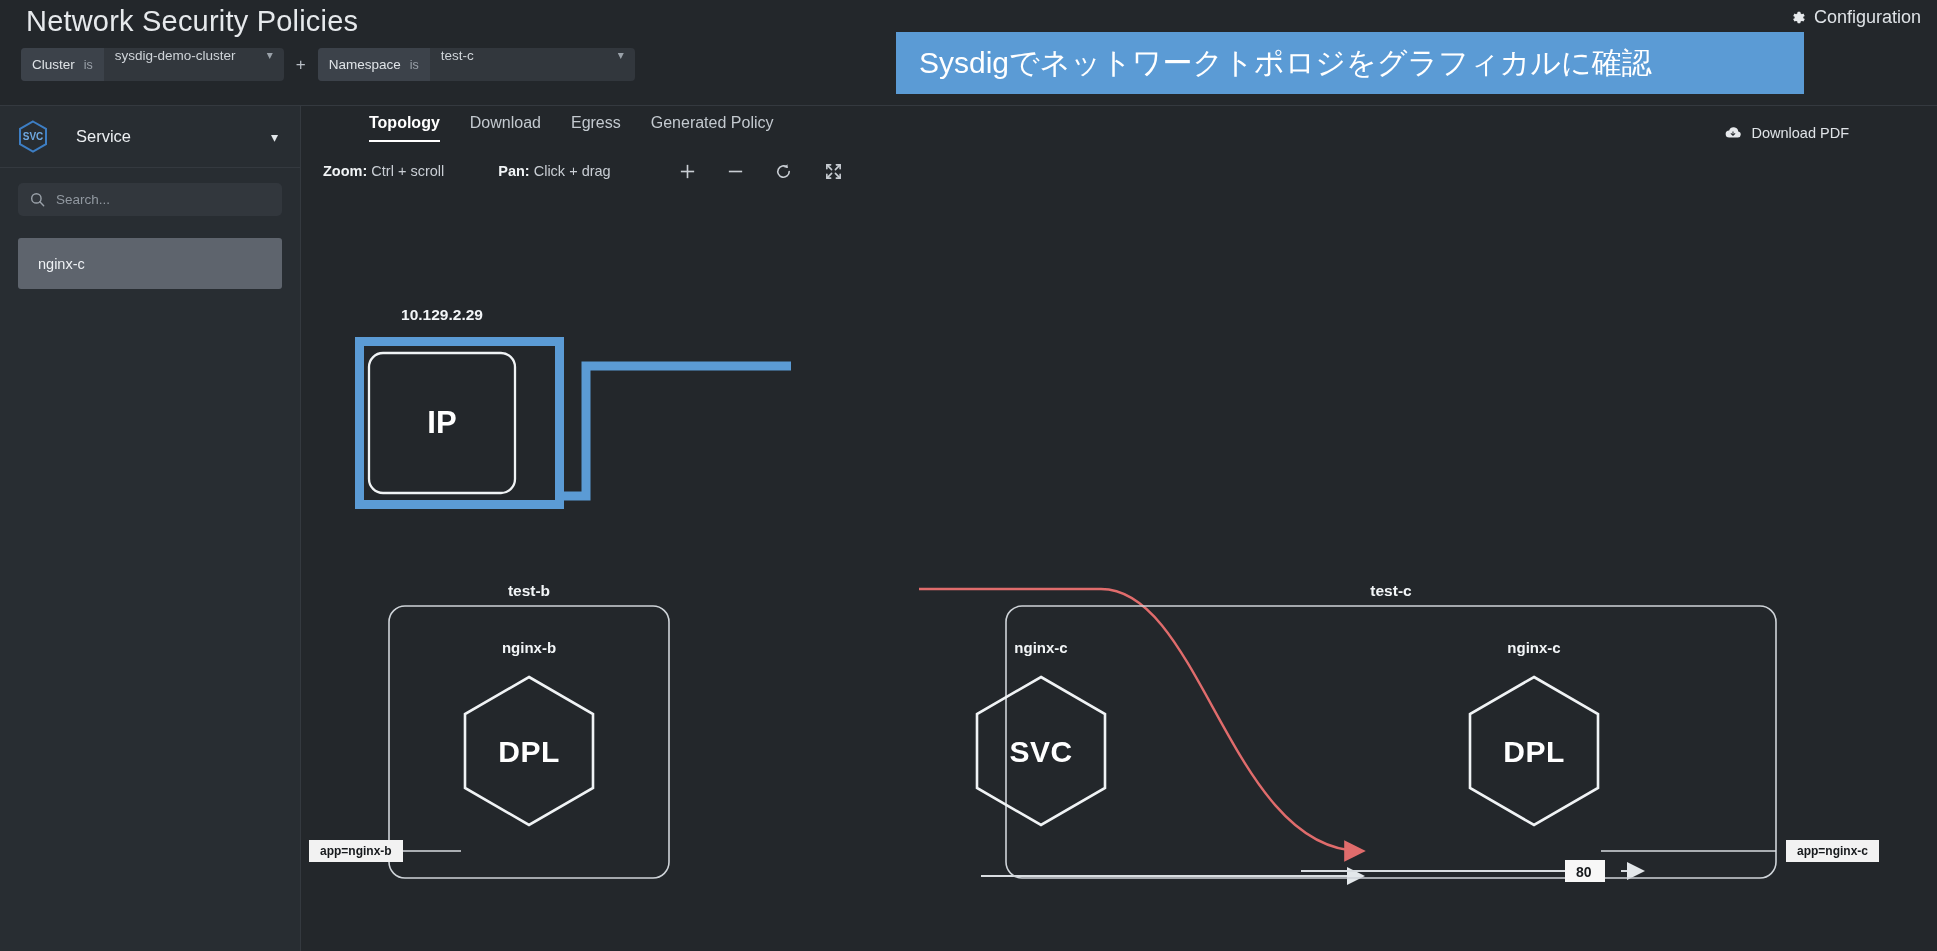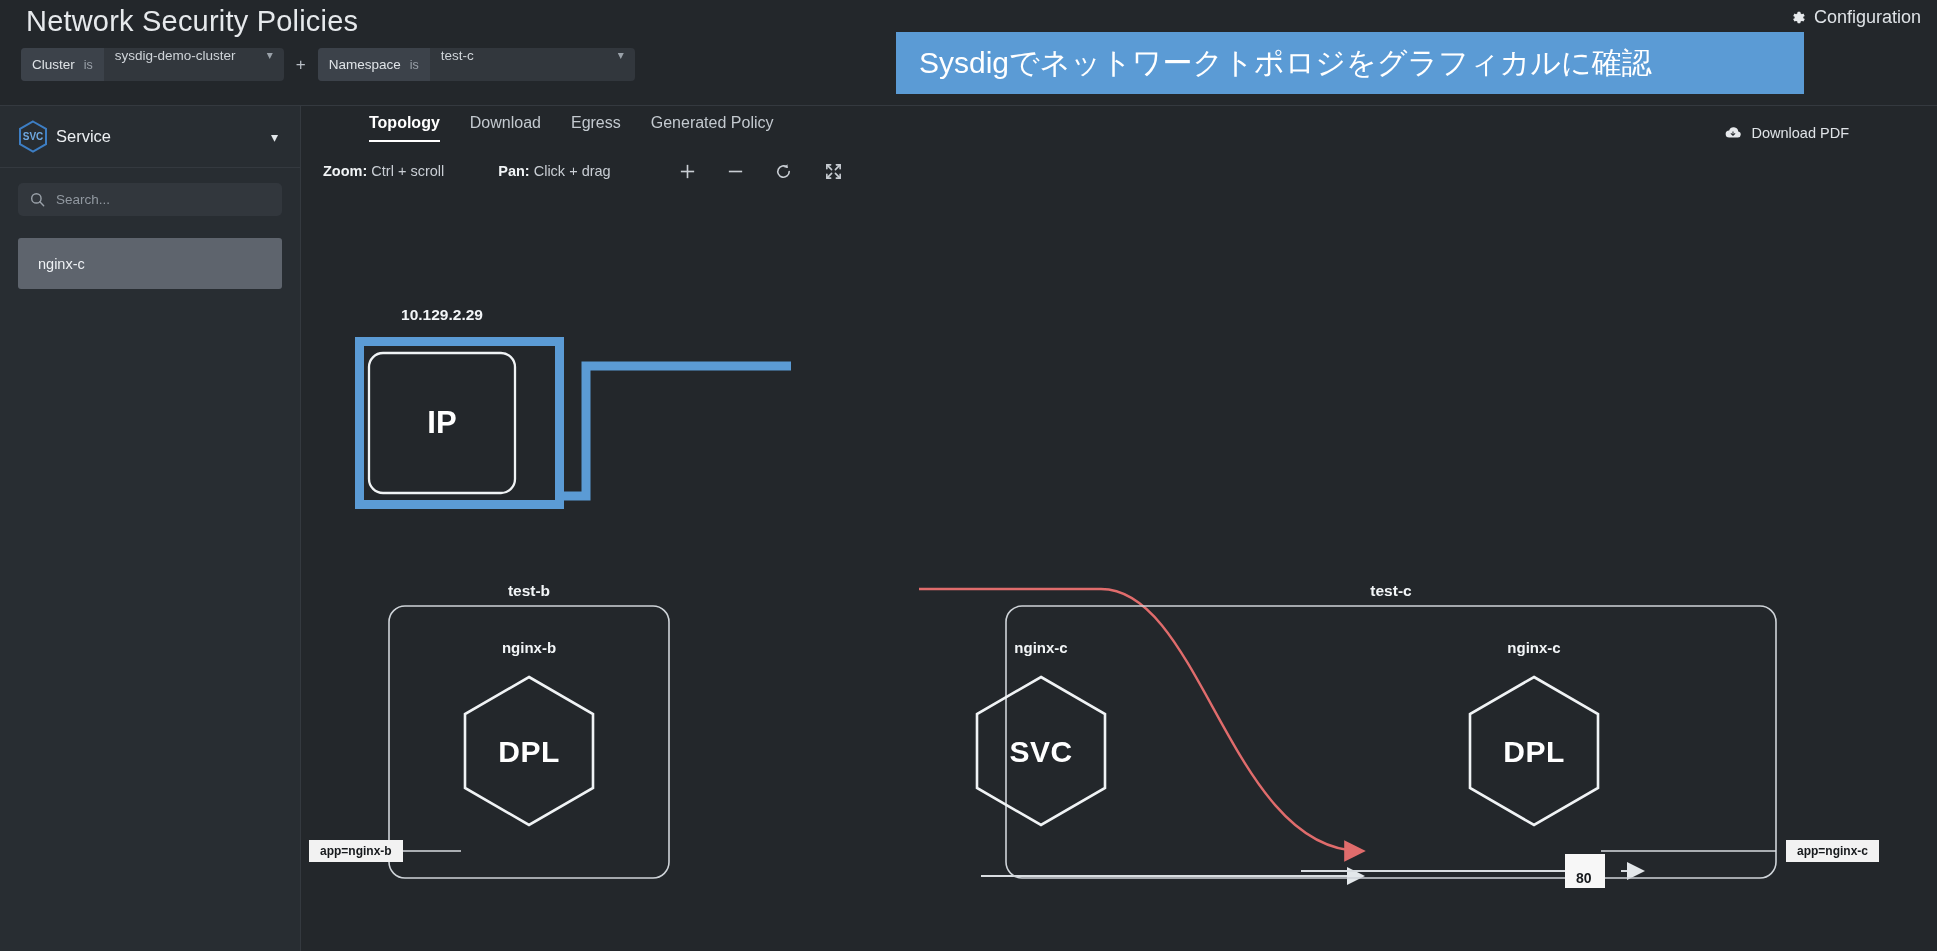--- a/index.html
+++ b/index.html
@@ -49,21 +49,21 @@
   
   .sidebar {
     position: absolute; left: 0; top: 105px; width: 301px; height: 846px;
     background: #282d32; border-top: 1px solid #34393f; border-right: 1px solid #34393f;
   }
   .svc-header {
     display: flex; align-items: center; height: 62px; padding: 0 22px 0 18px;
     border-bottom: 1px solid #34393f; cursor: pointer;
   }
   .hexicon { width: 30px; height: 33px; flex: none; }
-  .svc-label { font-size: 16.5px; color: #eceff2; margin-left: 8px; flex: 1; }
+  .svc-label { font-size: 16.5px; color: #eceff2; margin-left: 28px; flex: 1; }
   .svc-chev { color: #e3e7ea; font-size: 14px; }
 
   .search-wrap { padding: 15px 18px 0 18px; }
   .search-box {
     display: flex; align-items: center; gap: 11px; height: 33px;
     background: #32373d; border-radius: 5px; padding: 0 12px;
   }
   .search-box svg { flex: none; }
   .search-input {
     background: transparent; border: none; outline: none;
@@ -131,21 +131,21 @@
     position: absolute; font-size: 15.5px; color: #f2f5f7; font-weight: 700;
     transform: translateX(-50%); white-space: nowrap;
   }
   .chip {
     position: absolute; background: #f2f2f2; color: #16191c;
     font-size: 12px; font-weight: 700; padding: 4px 11px; white-space: nowrap;
     transform: translateY(-50%);
   }
   .port-chip {
     position: absolute; background: #f7f7f7; color: #16191c;
-    font-size: 14px; font-weight: 700; padding: 16px 13px 2px 11px; white-space: nowrap;
+    font-size: 14px; font-weight: 700; padding: 4px 13px 2px 11px; white-space: nowrap;
     transform: translateY(-50%);
   }
 
   
   .annot {
     position: absolute; background: #5b9bd5; color: #ffffff;
     display: flex; align-items: center; white-space: nowrap;
   }
   .annot-1 { left: 896px; top: 32px; width: 908px; height: 62px; font-size: 30px; padding-left: 23px; }
   .annot-2 { left: 792px; top: 331px; width: 795px; height: 67px; font-size: 31px; padding-left: 17px; }

